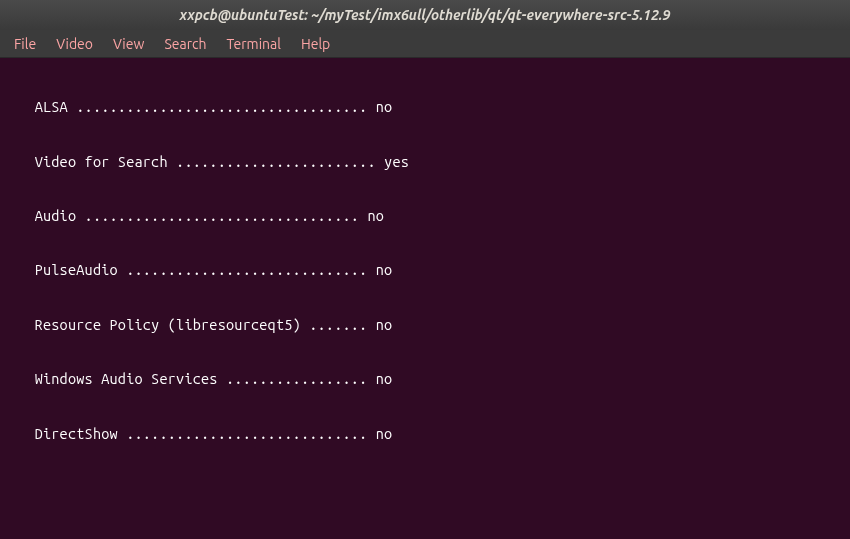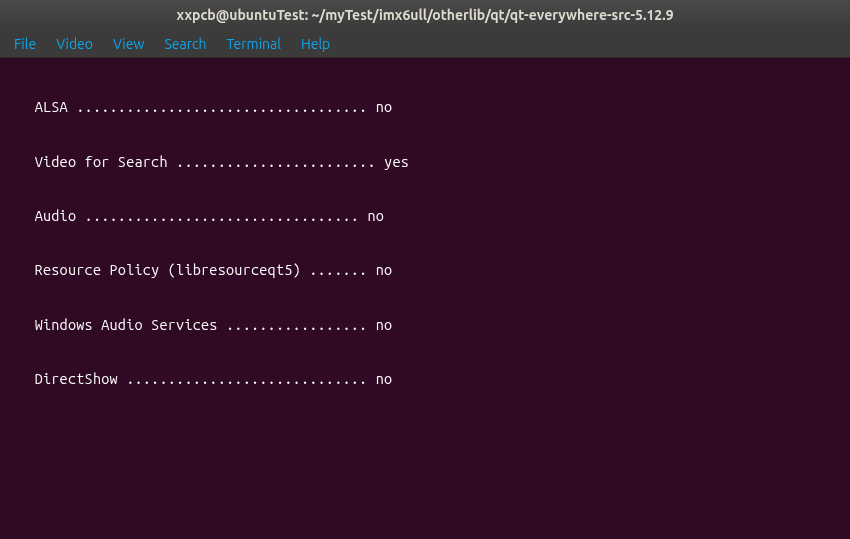--- a/index.html
+++ b/index.html
@@ -18,30 +18,31 @@
     .titlebar {
       height: 30px;
       background: linear-gradient(to bottom, #4a4a4a, #3a3a3a);
       color: #dfdbd2;
       display: flex;
       align-items: center;
       justify-content: center;
       font-family: Ubuntu, "DejaVu Sans", sans-serif;
       font-size: 14px;
       font-weight: bold;
+      font-style: italic;
     }
     .menubar {
       height: 28px;
       background: #3b3b3b;
       display: flex;
       align-items: center;
       padding: 0 4px;
       font-family: Ubuntu, "DejaVu Sans", sans-serif;
       font-size: 14px;
-      color: #0ea5e9;
+      color: #fca5a5;
       border-bottom: 1px solid #2a2a2a;
     }
     .menu-item {
       padding: 4px 10px;
       cursor: pointer;
     }
     .terminal-body {
       padding: 4px 0 0 0;
       color: #ffffff;
       line-height: 1.25;
@@ -66,20 +67,21 @@
   <div class="menu-item">View</div>
   <div class="menu-item">Search</div>
   <div class="menu-item">Terminal</div>
   <div class="menu-item">Help</div>
 </div>
 
 <div class="terminal-body">
   <div class="term-line">  ALSA ................................... no</div>
   <div class="term-line">  Video for Search ........................ yes</div>
   <div class="term-line">  Audio ................................. no</div>
+  <div class="term-line">  PulseAudio ............................. no</div>
   <div class="term-line">  Resource Policy (libresourceqt5) ....... no</div>
   <div class="term-line">  Windows Audio Services ................. no</div>
   <div class="term-line">  DirectShow ............................. no</div>
   
   <div class="term-line"></div>
   
   <div class="term-line"></div>
   
   <div class="term-line"></div>
   

